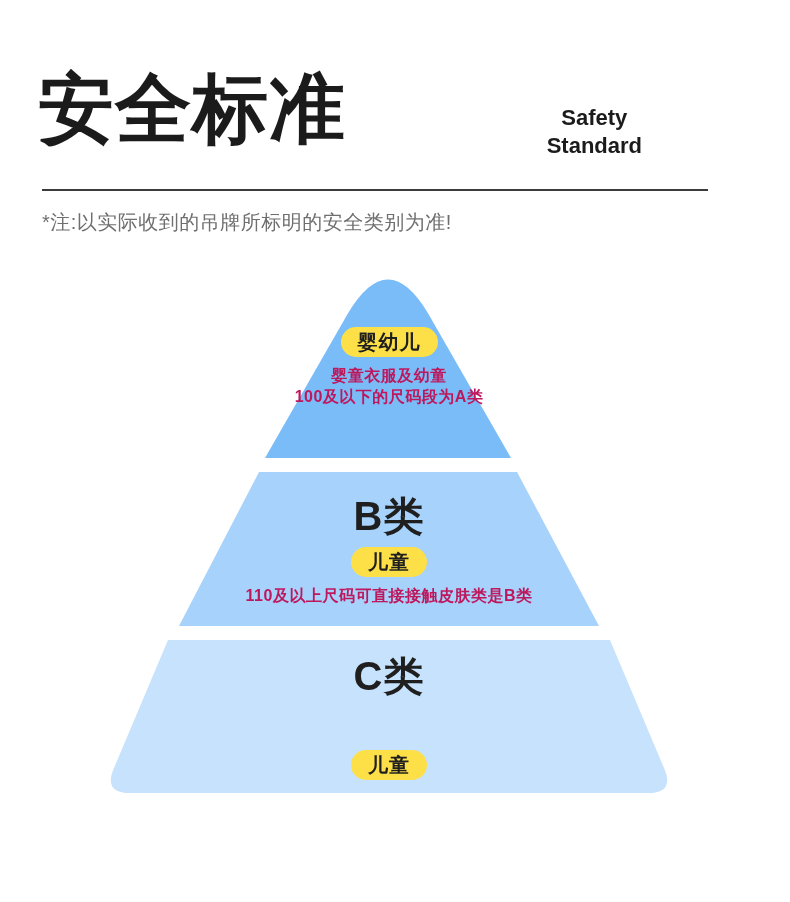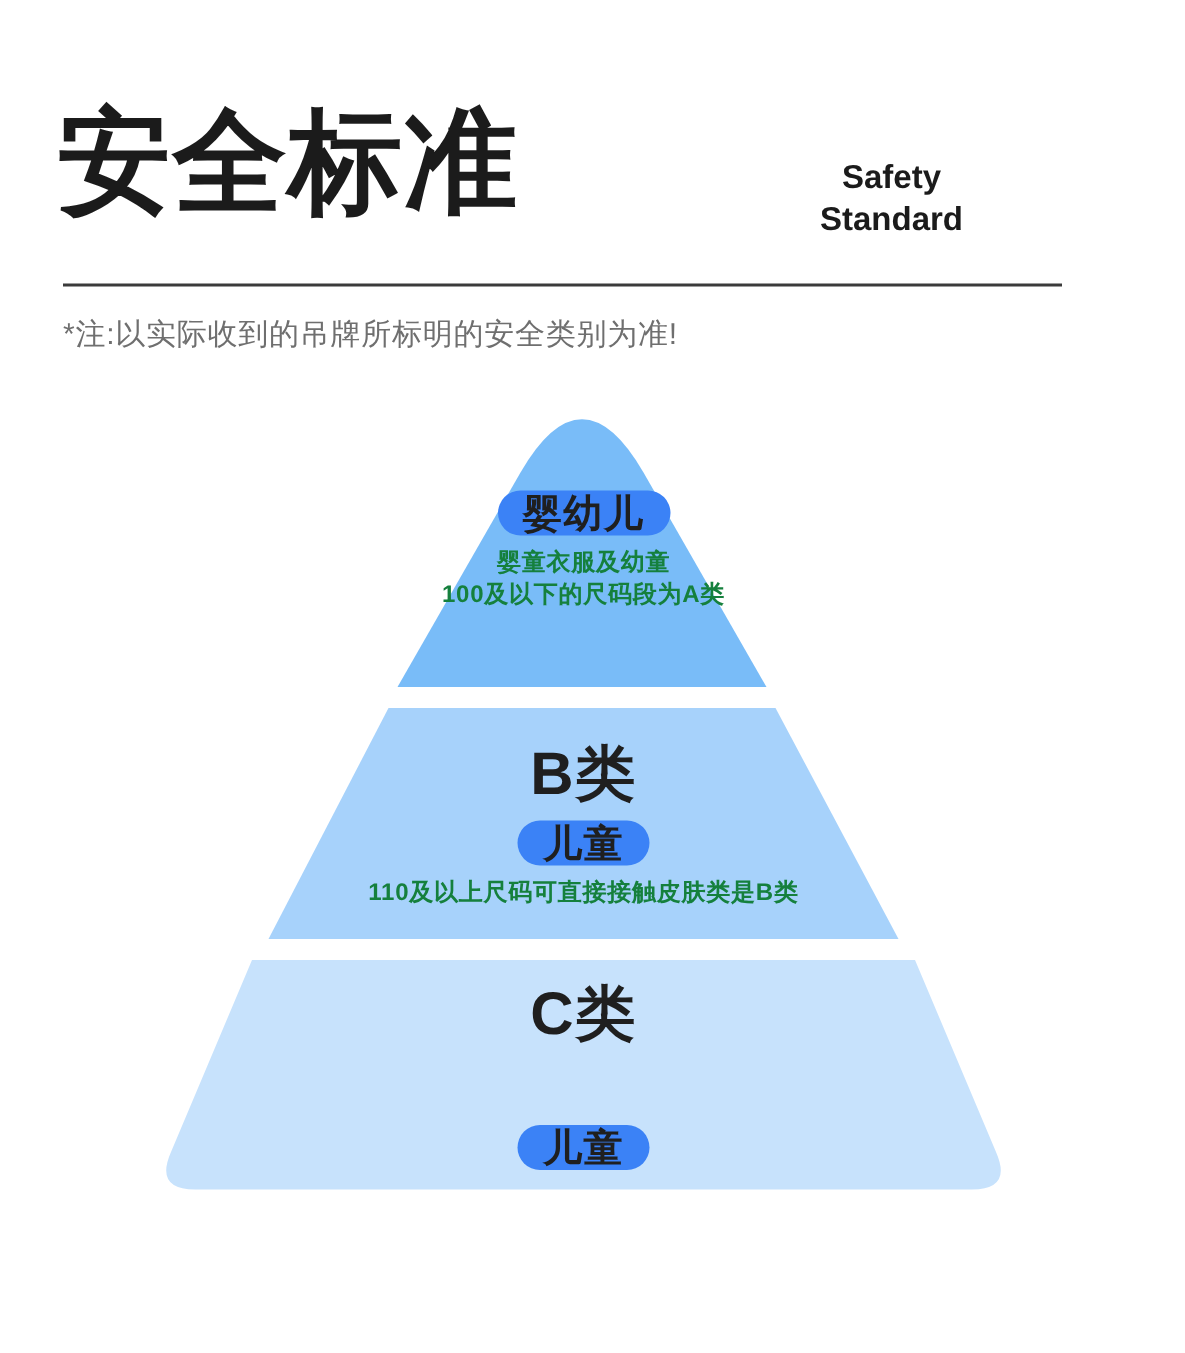--- a/index.html
+++ b/index.html
@@ -30,26 +30,26 @@
     position:absolute;left:189px;width:400px;
     display:flex;flex-direction:column;align-items:center;text-align:center;
   }
   .tier-a{top:320px;}
   .tier-b{top:492px;}
   .tier-c{top:652px;gap:43px;}
   .tier-label{
     font-size:40px;font-weight:800;line-height:48px;color:#1f1f1f;letter-spacing:1px;
   }
   .tier-pill{
-    margin-top:7px;background:#3b82f6;border-radius:999px;
-    padding:3px 17px;font-size:26px;font-weight:600;line-height:24px;color:#1f1f1f;
+    margin-top:7px;background:#fde047;border-radius:999px;
+    padding:3px 17px;font-size:20px;font-weight:600;line-height:24px;color:#1f1f1f;
     letter-spacing:1px;
   }
   .tier-desc{
-    margin-top:8px;font-size:16px;font-weight:600;line-height:21px;color:#15803d;
+    margin-top:8px;font-size:16px;font-weight:600;line-height:21px;color:#be185d;
     letter-spacing:0.5px;
   }
   .tier-desc div{white-space:nowrap;}
 </style>
 </head>
 <body>
 
 <div class="page">
 
   <div class="title-zh">安全标准</div>

